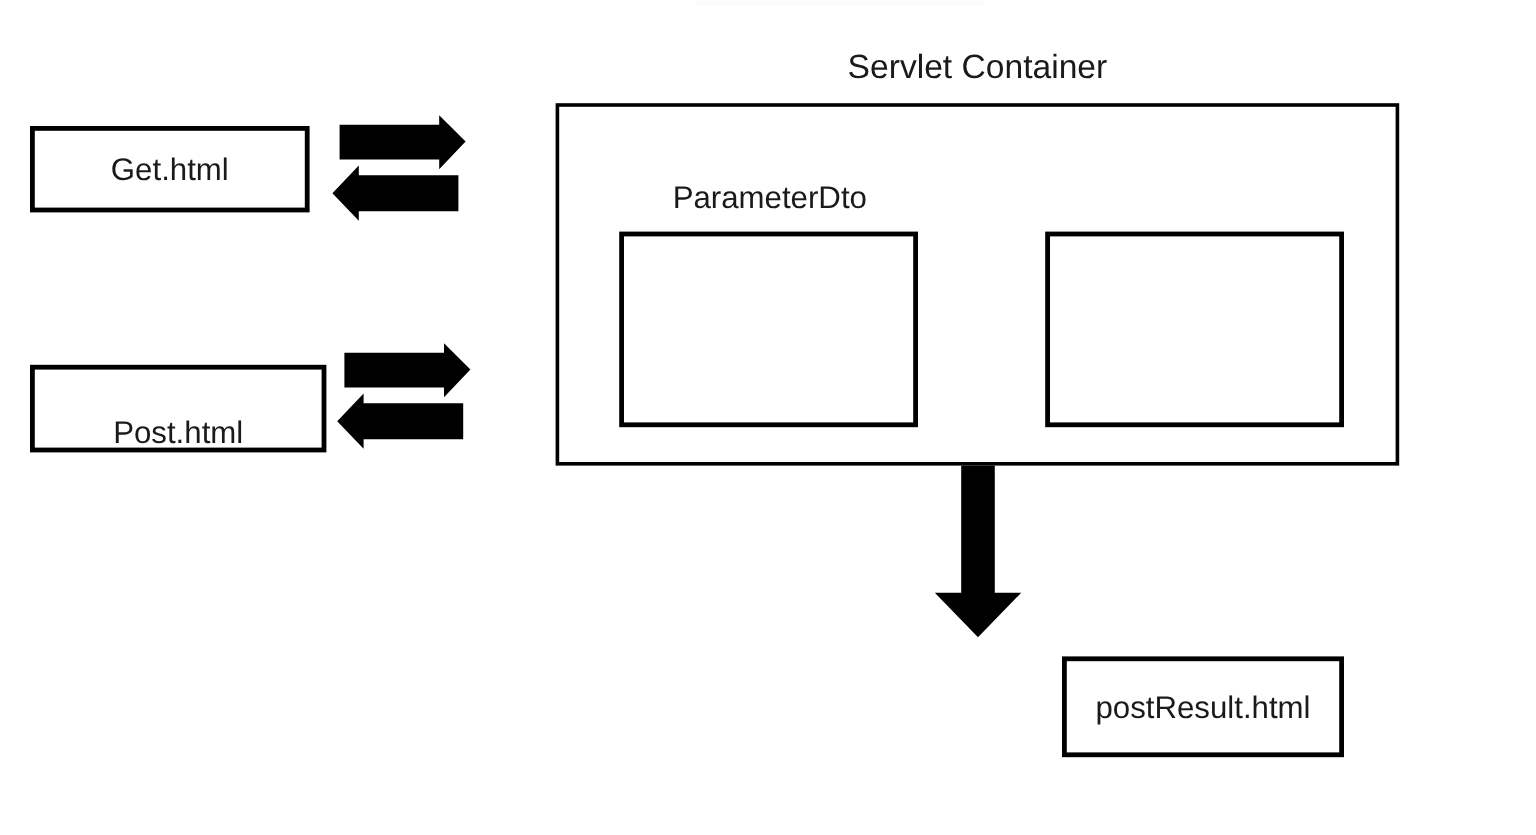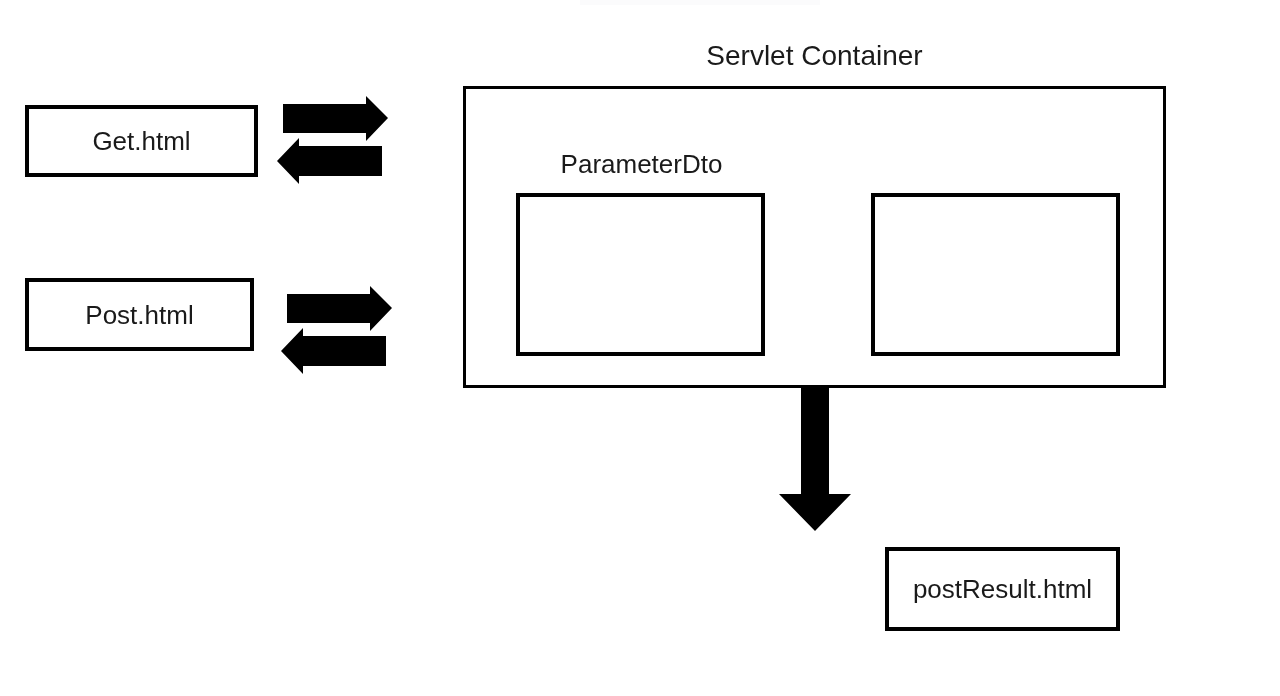--- a/index.html
+++ b/index.html
@@ -87,21 +87,21 @@
 <body>
 
 <div id="canvas">
 
   <div class="top-smudge"></div>
 
   <div class="node" id="get-html-box" style="left:25px; top:105px; width:233px; height:72px;">
     <span class="node-label">Get.html</span>
   </div>
 
-  <div class="node" id="post-html-box" style="left:25px; top:278px; width:229px; height:73px;">
+  <div class="node" id="post-html-box" style="left:25px; top:304px; width:247px; height:73px;align-items:flex-end;">
     <span class="node-label">Post.html</span>
   </div>
 
   <svg class="arrow-svg" style="left:270px; top:96px; width:125px; height:95px;" viewBox="0 0 125 95">
 
     <polygon fill="#000000" points="13,8 96,8 96,0 118,22 96,45 96,37 13,37"></polygon>
 
     <polygon fill="#000000" points="112,50 29,50 29,42 7,65 29,88 29,80 112,80"></polygon>
   </svg>
 

